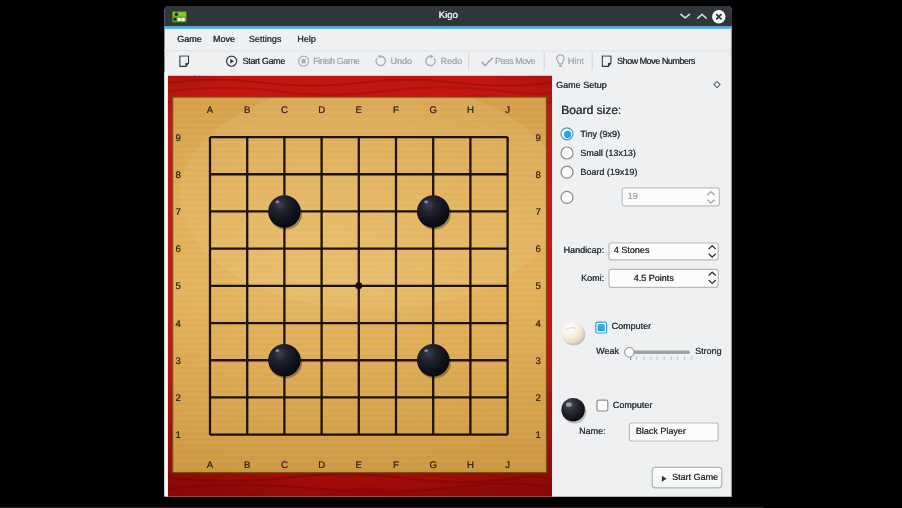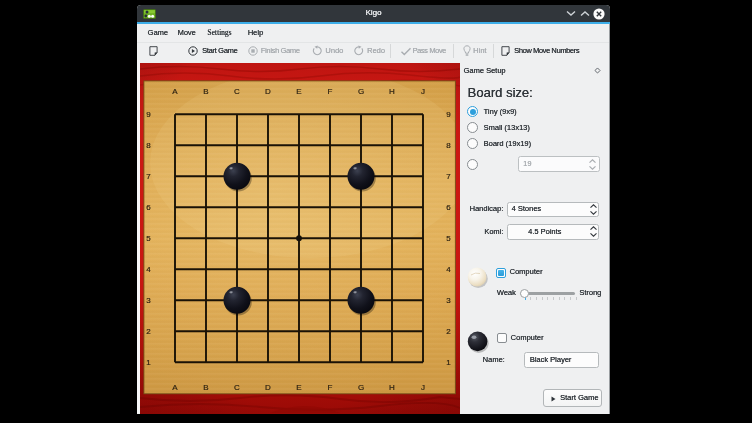--- a/index.html
+++ b/index.html
@@ -24,21 +24,21 @@
   </svg>
 <svg class="abs" style="left:580px;top:10px" width="10" height="7" viewBox="0 0 10 7">
     <path d="M1 5.5 L5 2 L9 5.5" fill="none" stroke="#cdd2d6" stroke-width="1.4"></path>
   </svg>
 <svg class="abs" style="left:593px;top:7.5px" width="12" height="12" viewBox="0 0 12 12">
     <circle cx="6" cy="6" r="5.6" fill="#fcfcfc"></circle>
     <path d="M3.8 3.8 L8.2 8.2 M8.2 3.8 L3.8 8.2" stroke="#31363b" stroke-width="1.4"></path>
   </svg>
 <div class="t" style="left:147.6px;top:27.8px;font-size:7.5px;color:#31363b;line-height:10px;">Game</div>
 <div class="t" style="left:177.4px;top:27.8px;font-size:7.5px;color:#31363b;line-height:10px;">Move</div>
-<div class="t" style="left:207.3px;top:27.8px;font-size:7.5px;color:#31363b;line-height:10px;font-family:Liberation Serif, serif;">Settings</div>
+<div class="t" style="left:207.3px;top:27.8px;font-size:7.5px;color:#31363b;line-height:10px;">Settings</div>
 <div class="t" style="left:247.7px;top:27.8px;font-size:7.5px;color:#31363b;line-height:10px;">Help</div>
 <div class="abs" style="left:137px;top:41.6px;width:473px;height:1px;background:#e3e5e6"></div>
 <svg class="abs" style="left:149px;top:46px" width="9" height="10" viewBox="0 0 9 10">
 <path d="M0.9 0.7 H8.1 V6.6 L5.9 9.3 H0.9 Z" fill="none" stroke="#31363b" stroke-width="0.9"></path>
 <path d="M8.4 6.2 L5.7 6.4 L5.6 9.7 Z" fill="#31363b"></path>
   </svg>
 <div class="t" style="left:161.5px;top:61px;font-size:7.5px;color:#31363b;line-height:10px;">New</div>
 <svg class="abs" style="left:188px;top:46.3px" width="10" height="10" viewBox="0 0 10 10">
 <circle cx="5" cy="5" r="4.2" fill="none" stroke="#31363b" stroke-width="1"></circle>
 <path d="M3.9 3.1 L7 5 L3.9 6.9 Z" fill="#31363b"></path>
@@ -186,21 +186,21 @@
 <circle cx="97" cy="237.2" r="13.5" fill="url(#bstone)"></circle>
 <ellipse cx="92.5" cy="230.7" rx="4.2" ry="3" fill="url(#bshine)"></ellipse>
 <ellipse cx="222.2" cy="239.2" rx="13.6" ry="13.2" fill="#000" opacity="0.30"></ellipse>
 <circle cx="221" cy="237.2" r="13.5" fill="url(#bstone)"></circle>
 <ellipse cx="216.5" cy="230.7" rx="4.2" ry="3" fill="url(#bshine)"></ellipse>
 </svg>
 <div class="t" style="left:463.4px;top:65.6px;font-size:7.5px;color:#31363b;line-height:10px;">Game Setup</div>
 <svg class="abs" style="left:594.2px;top:66.6px" width="7" height="7" viewBox="0 0 7 7">
     <rect x="1.7" y="1.7" width="3.6" height="3.6" transform="rotate(45 3.5 3.5)" fill="none" stroke="#5f646a" stroke-width="0.9"></rect>
   </svg>
-<div class="t" style="left:467.6px;top:87.8px;font-size:13px;color:#31363b;line-height:10px;">Board size:</div>
+<div class="t" style="left:467.6px;top:87.8px;font-size:10px;color:#31363b;line-height:10px;">Board size:</div>
 <div class="abs" style="left:467.1px;top:106.1px;width:11px;height:11px;border-radius:50%;border:1.1px solid #2d9fdc;background:#fcfcfc"></div>
 <div class="abs" style="left:469.5px;top:108.5px;width:6.2px;height:6.2px;border-radius:50%;background:#2d9fdc"></div>
 <div class="abs" style="left:467.1px;top:121.89999999999999px;width:11px;height:11px;border-radius:50%;border:1.1px solid #888d91;background:#fcfcfc"></div>
 <div class="abs" style="left:467.1px;top:138.1px;width:11px;height:11px;border-radius:50%;border:1.1px solid #888d91;background:#fcfcfc"></div>
 <div class="abs" style="left:467.1px;top:158.5px;width:11px;height:11px;border-radius:50%;border:1.1px solid #888d91;background:#fcfcfc"></div>
 <div class="t" style="left:483.5px;top:107px;font-size:7.5px;color:#31363b;line-height:10px;">Tiny (9x9)</div>
 <div class="t" style="left:483.5px;top:122.8px;font-size:7.5px;color:#31363b;line-height:10px;">Small (13x13)</div>
 <div class="t" style="left:483.5px;top:139px;font-size:7.5px;color:#31363b;line-height:10px;">Board (19x19)</div>
 <div class="t" style="left:483.5px;top:159.4px;font-size:7.5px;color:#31363b;line-height:10px;padding-left:44px;">Custom:</div>
 <div class="abs" style="left:517.7px;top:156.3px;width:82.3px;height:15.9px;border:1px solid #bcc0c2;border-radius:2.5px;background:#fbfbfc"></div>

